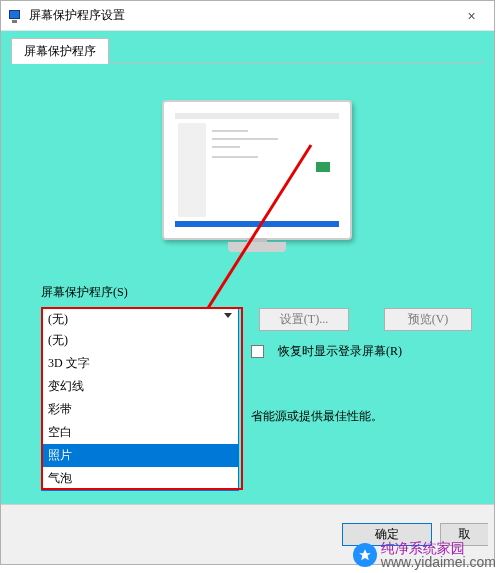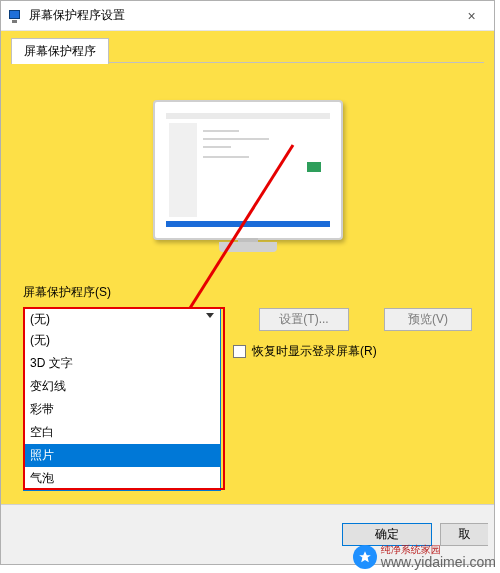--- a/index.html
+++ b/index.html
@@ -13,21 +13,21 @@
     font-size: 12px;
     color: #000;
     overflow: hidden;
   }
   .window {
     position: absolute;
     left: 0; top: 0;
     width: 495px;
     height: 565px;
     border: 1px solid #b0b0b0;
-    background: #fde047;
+    background: #5eead4;
   }
   .titlebar {
     height: 30px;
     display: flex;
     align-items: center;
     padding: 0 0 0 6px;
     background: #fff;
     position: relative;
     border-bottom: 1px solid #e5e5e5;
   }
@@ -62,21 +62,22 @@
     font-size:12px;
     position:relative;
     top:1px;
   }
   .tab-sep {
     border-bottom:1px solid #c0c0c0;
     margin-top:-1px;
   }
 
   .content {
-    padding: 10px 22px 0 22px;
+    padding: 10px 22px 0 40px;
+    font-family: Liberation Serif, serif;
   }
 
   
   .preview-wrap {
     display:flex;
     justify-content:center;
     padding: 10px 0 6px 0;
     position:relative;
     height:180px;
   }
@@ -200,21 +201,21 @@
     font-size:12px;
     color:#7a7a7a;
     display:flex; align-items:center; justify-content:center;
     min-width: 90px;
   }
   .btn:not(.disabled) { color:#000; }
   .btn.disabled { background:#efefef; }
 
   .checkbox-row {
     margin-top: 38px;
-    display:flex; align-items:center; gap:6px;
+    display:flex; align-items:center; gap:14px;
     position:relative;
     z-index:1;
   }
   .chk {
     width:13px;height:13px;border:1px solid #777;background:#fff;
   }
   .chk-label-right { font-size:12px; color:#000; }
   .power-desc { margin-top: 6px; font-size:12px; color:#000; }
   .link {
     margin-top: 20px;
@@ -254,21 +255,21 @@
     align-items:center;
     gap:4px;
     background: rgba(255,255,255,0.0);
     z-index:20;
   }
   .wm-logo {
     width:24px;height:24px;background:#1e90ff;border-radius:50%;
     display:flex;align-items:center;justify-content:center;
   }
   .wm-logo svg { display:block; }
-  .wm-text { font-size:10px; color:#b91c1c; }
+  .wm-text { font-size:14px; color:#a21caf; }
   .wm-sub { font-size:14px; color:#666; }
   .wm-col { display:flex; flex-direction:column; line-height:1; }
 </style>
 </head>
 <body>
 
 <div class="window">
 
   <div class="titlebar">
     <div class="tb-icon">
@@ -337,20 +338,23 @@
           <div class="combo-item">空白</div>
           <div class="combo-item selected">照片</div>
           <div class="combo-item">气泡</div>
         </div>
 
       <div class="checkbox-row" style="margin-left:210px; margin-top:12px;">
         <div class="chk"></div>
         <span class="chk-label-right">恢复时显示登录屏幕(R)</span>
       </div>
 
+      <div class="power-desc" style="margin-left:210px; margin-top:48px;">
+        <span>省能源或提供最佳性能。</span>
+      </div>
 
     </div>
 
     <div class="link">更改电源设置</div>
 
   </div>
 
   <div class="footer">
     <div class="btn primary">确定</div>
     <div class="btn" style="min-width:40px; width:48px; border-right:none;">取</div>

